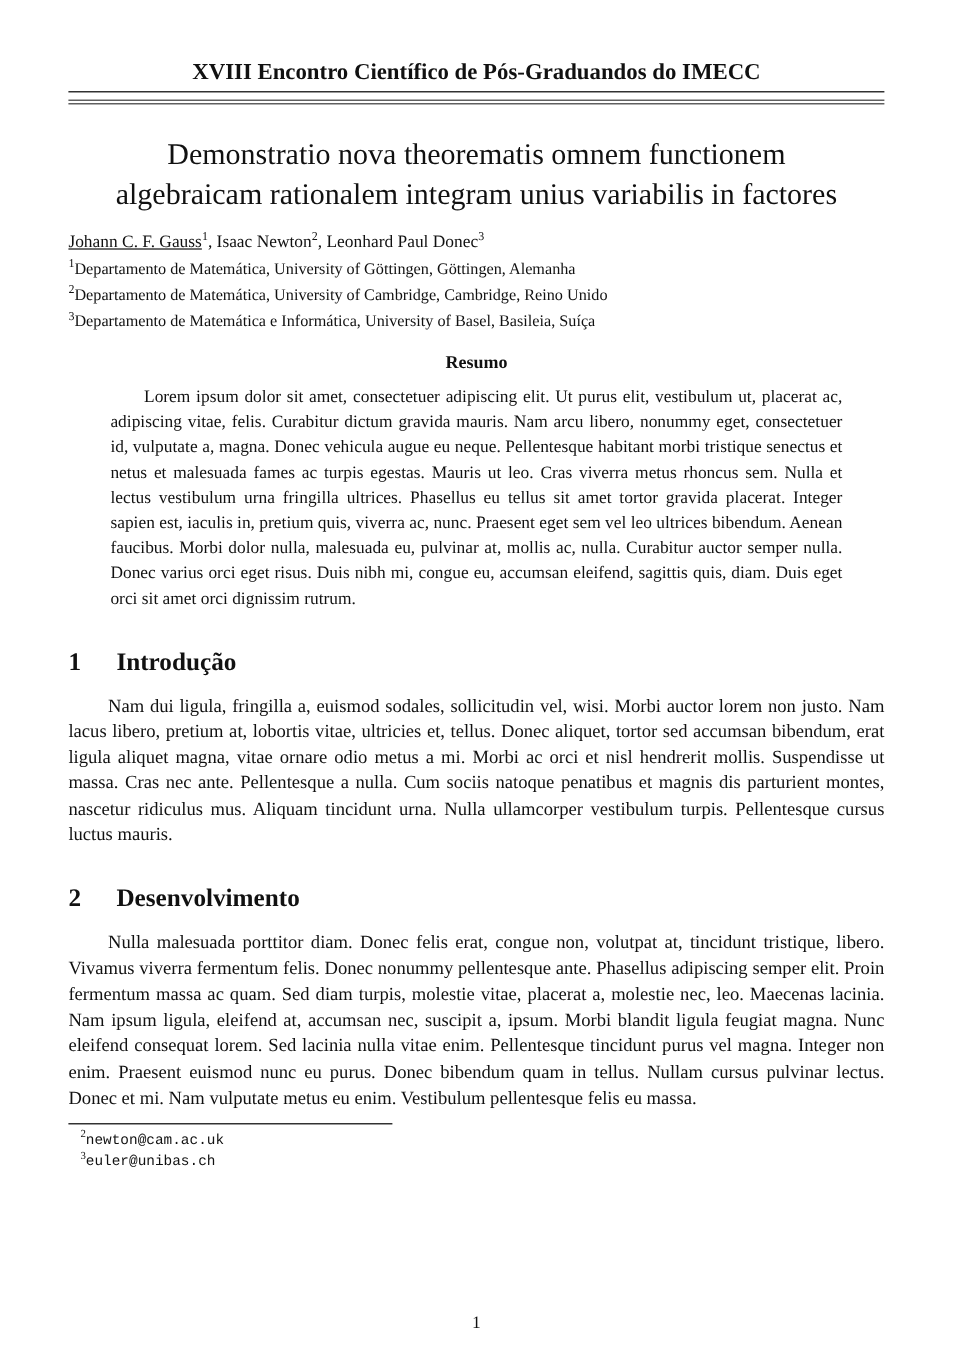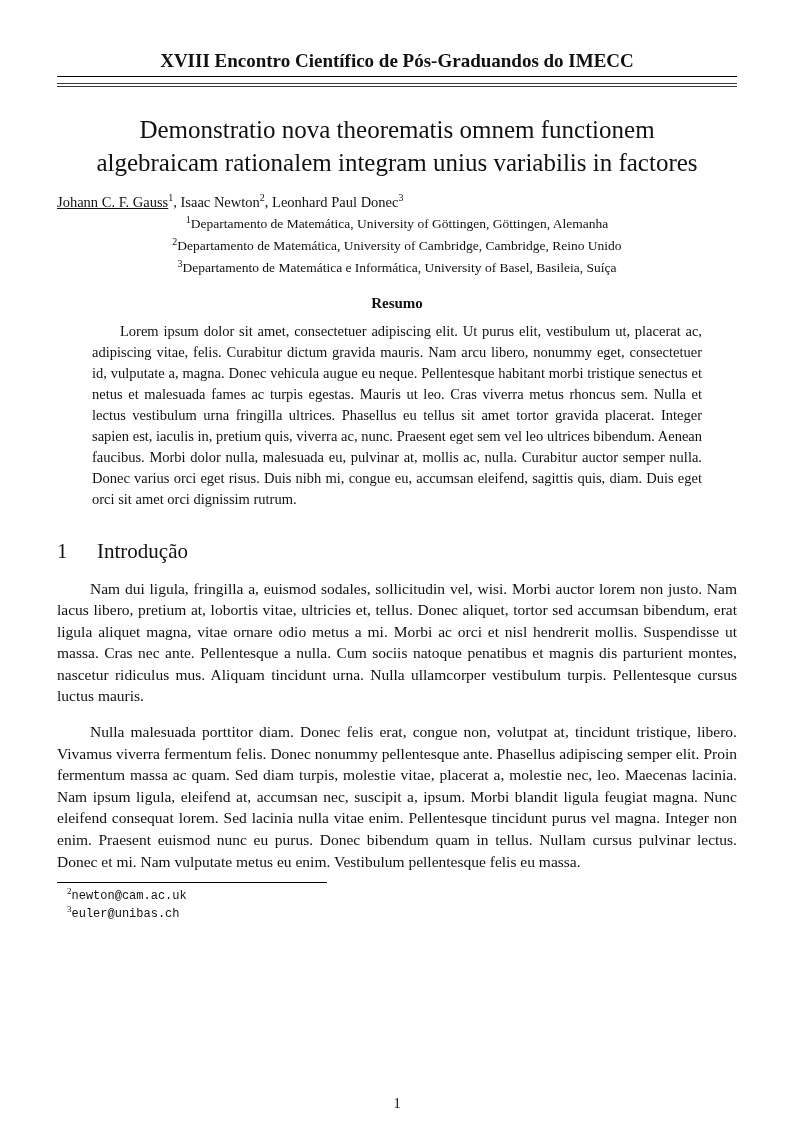--- a/index.html
+++ b/index.html
@@ -44,21 +44,20 @@
   .authors-line {
     margin-top: 13px;
     font-size: 14.5px;
     line-height: 21px;
   }
   .author-underlined { text-decoration: underline; }
   sup.small-sup { font-size: 10px; line-height: 0; }
   .affiliation {
     font-size: 13.5px;
     line-height: 22px;
-    text-align: center;
   }
   
   .abstract-heading {
     margin-top: 14px;
     text-align: center;
     font-size: 15px;
     font-weight: bold;
     line-height: 20px;
   }
   .abstract-body {
@@ -67,21 +66,21 @@
     font-size: 14.5px;
     line-height: 21px;
     text-align: justify;
   }
   .abstract-text { text-indent: 28px; }
   .keywords-line { font-weight: bold; }
   
   .section-heading {
     margin-top: 28px;
     font-size: 21px;
-    font-weight: normal;
+    font-weight: bold;
     line-height: 26px;
   }
   .section-number { display: inline-block; width: 40px; }
   .body-paragraph {
     margin-top: 14px;
     font-size: 15.5px;
     line-height: 21.6px;
     text-align: justify;
     text-indent: 33px;
   }
@@ -135,20 +134,23 @@
   <div class="abstract-heading">Resumo</div>
   <div class="abstract-body">
     <div class="abstract-text">Lorem ipsum dolor sit amet, consectetuer adipiscing elit. Ut purus elit, vestibulum ut, placerat ac, adipiscing vitae, felis. Curabitur dictum gravida mauris. Nam arcu libero, nonummy eget, consectetuer id, vulputate a, magna. Donec vehicula augue eu neque. Pellentesque habitant morbi tristique senectus et netus et malesuada fames ac turpis egestas. Mauris ut leo. Cras viverra metus rhoncus sem. Nulla et lectus vestibulum urna fringilla ultrices. Phasellus eu tellus sit amet tortor gravida placerat. Integer sapien est, iaculis in, pretium quis, viverra ac, nunc. Praesent eget sem vel leo ultrices bibendum. Aenean faucibus. Morbi dolor nulla, malesuada eu, pulvinar at, mollis ac, nulla. Curabitur auctor semper nulla. Donec varius orci eget risus. Duis nibh mi, congue eu, accumsan eleifend, sagittis quis, diam. Duis eget orci sit amet orci dignissim rutrum.</div>
   </div>
 
   <div class="section-heading">
     <span class="section-number">1</span><span>Introdução</span>
   </div>
   <div class="body-paragraph">Nam dui ligula, fringilla a, euismod sodales, sollicitudin vel, wisi. Morbi auctor lorem non justo. Nam lacus libero, pretium at, lobortis vitae, ultricies et, tellus. Donec aliquet, tortor sed accumsan bibendum, erat ligula aliquet magna, vitae ornare odio metus a mi. Morbi ac orci et nisl hendrerit mollis. Suspendisse ut massa. Cras nec ante. Pellentesque a nulla. Cum sociis natoque penatibus et magnis dis parturient montes, nascetur ridiculus mus. Aliquam tincidunt urna. Nulla ullamcorper vestibulum turpis. Pellentesque cursus luctus mauris.</div>
 
+  <div class="section-heading">
+    <span class="section-number">2</span><span>Desenvolvimento</span>
+  </div>
   <div class="body-paragraph">Nulla malesuada porttitor diam. Donec felis erat, congue non, volutpat at, tincidunt tristique, libero. Vivamus viverra fermentum felis. Donec nonummy pellentesque ante. Phasellus adipiscing semper elit. Proin fermentum massa ac quam. Sed diam turpis, molestie vitae, placerat a, molestie nec, leo. Maecenas lacinia. Nam ipsum ligula, eleifend at, accumsan nec, suscipit a, ipsum. Morbi blandit ligula feugiat magna. Nunc eleifend consequat lorem. Sed lacinia nulla vitae enim. Pellentesque tincidunt purus vel magna. Integer non enim. Praesent euismod nunc eu purus. Donec bibendum quam in tellus. Nullam cursus pulvinar lectus. Donec et mi. Nam vulputate metus eu enim. Vestibulum pellentesque felis eu massa.</div>
 
   <div class="footnote-block">
     <div class="footnote-rule"></div>
     <div class="footnote-line"><sup>2</sup><span class="footnote-email">newton@cam.ac.uk</span></div>
     <div class="footnote-line"><sup>3</sup><span class="footnote-email">euler@unibas.ch</span></div>
   </div>
 
   <div class="page-number">1</div>
 

